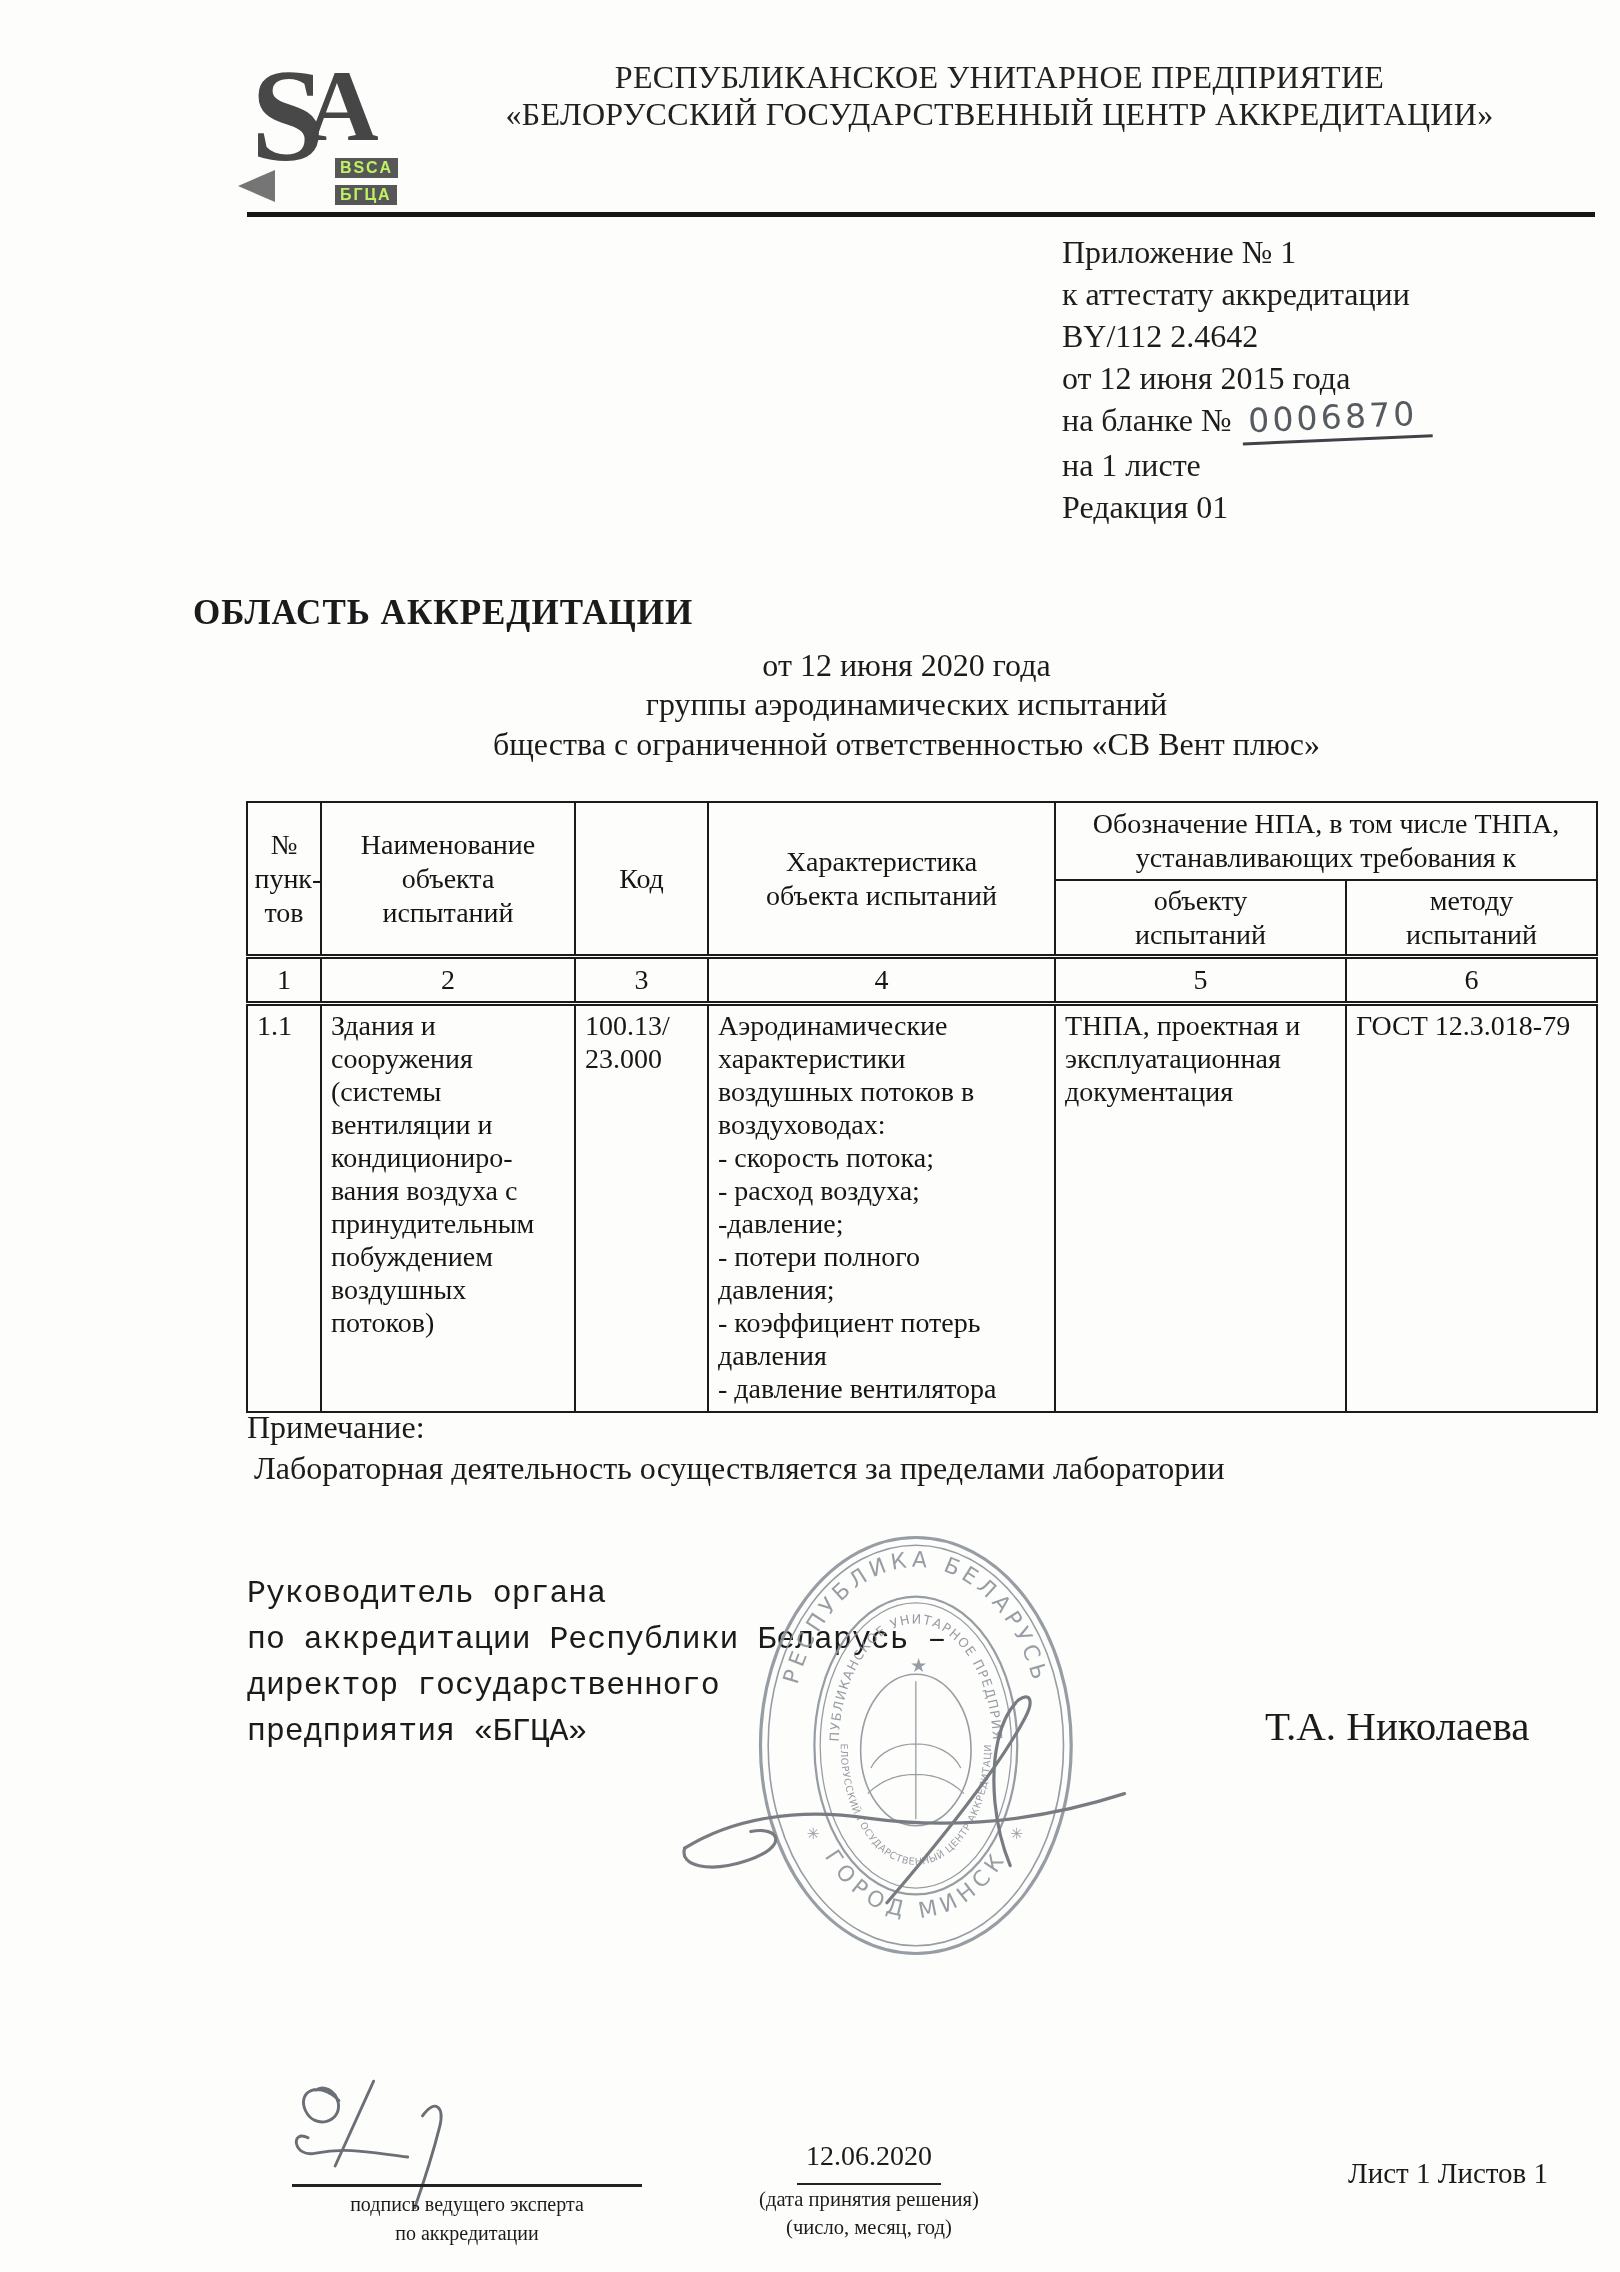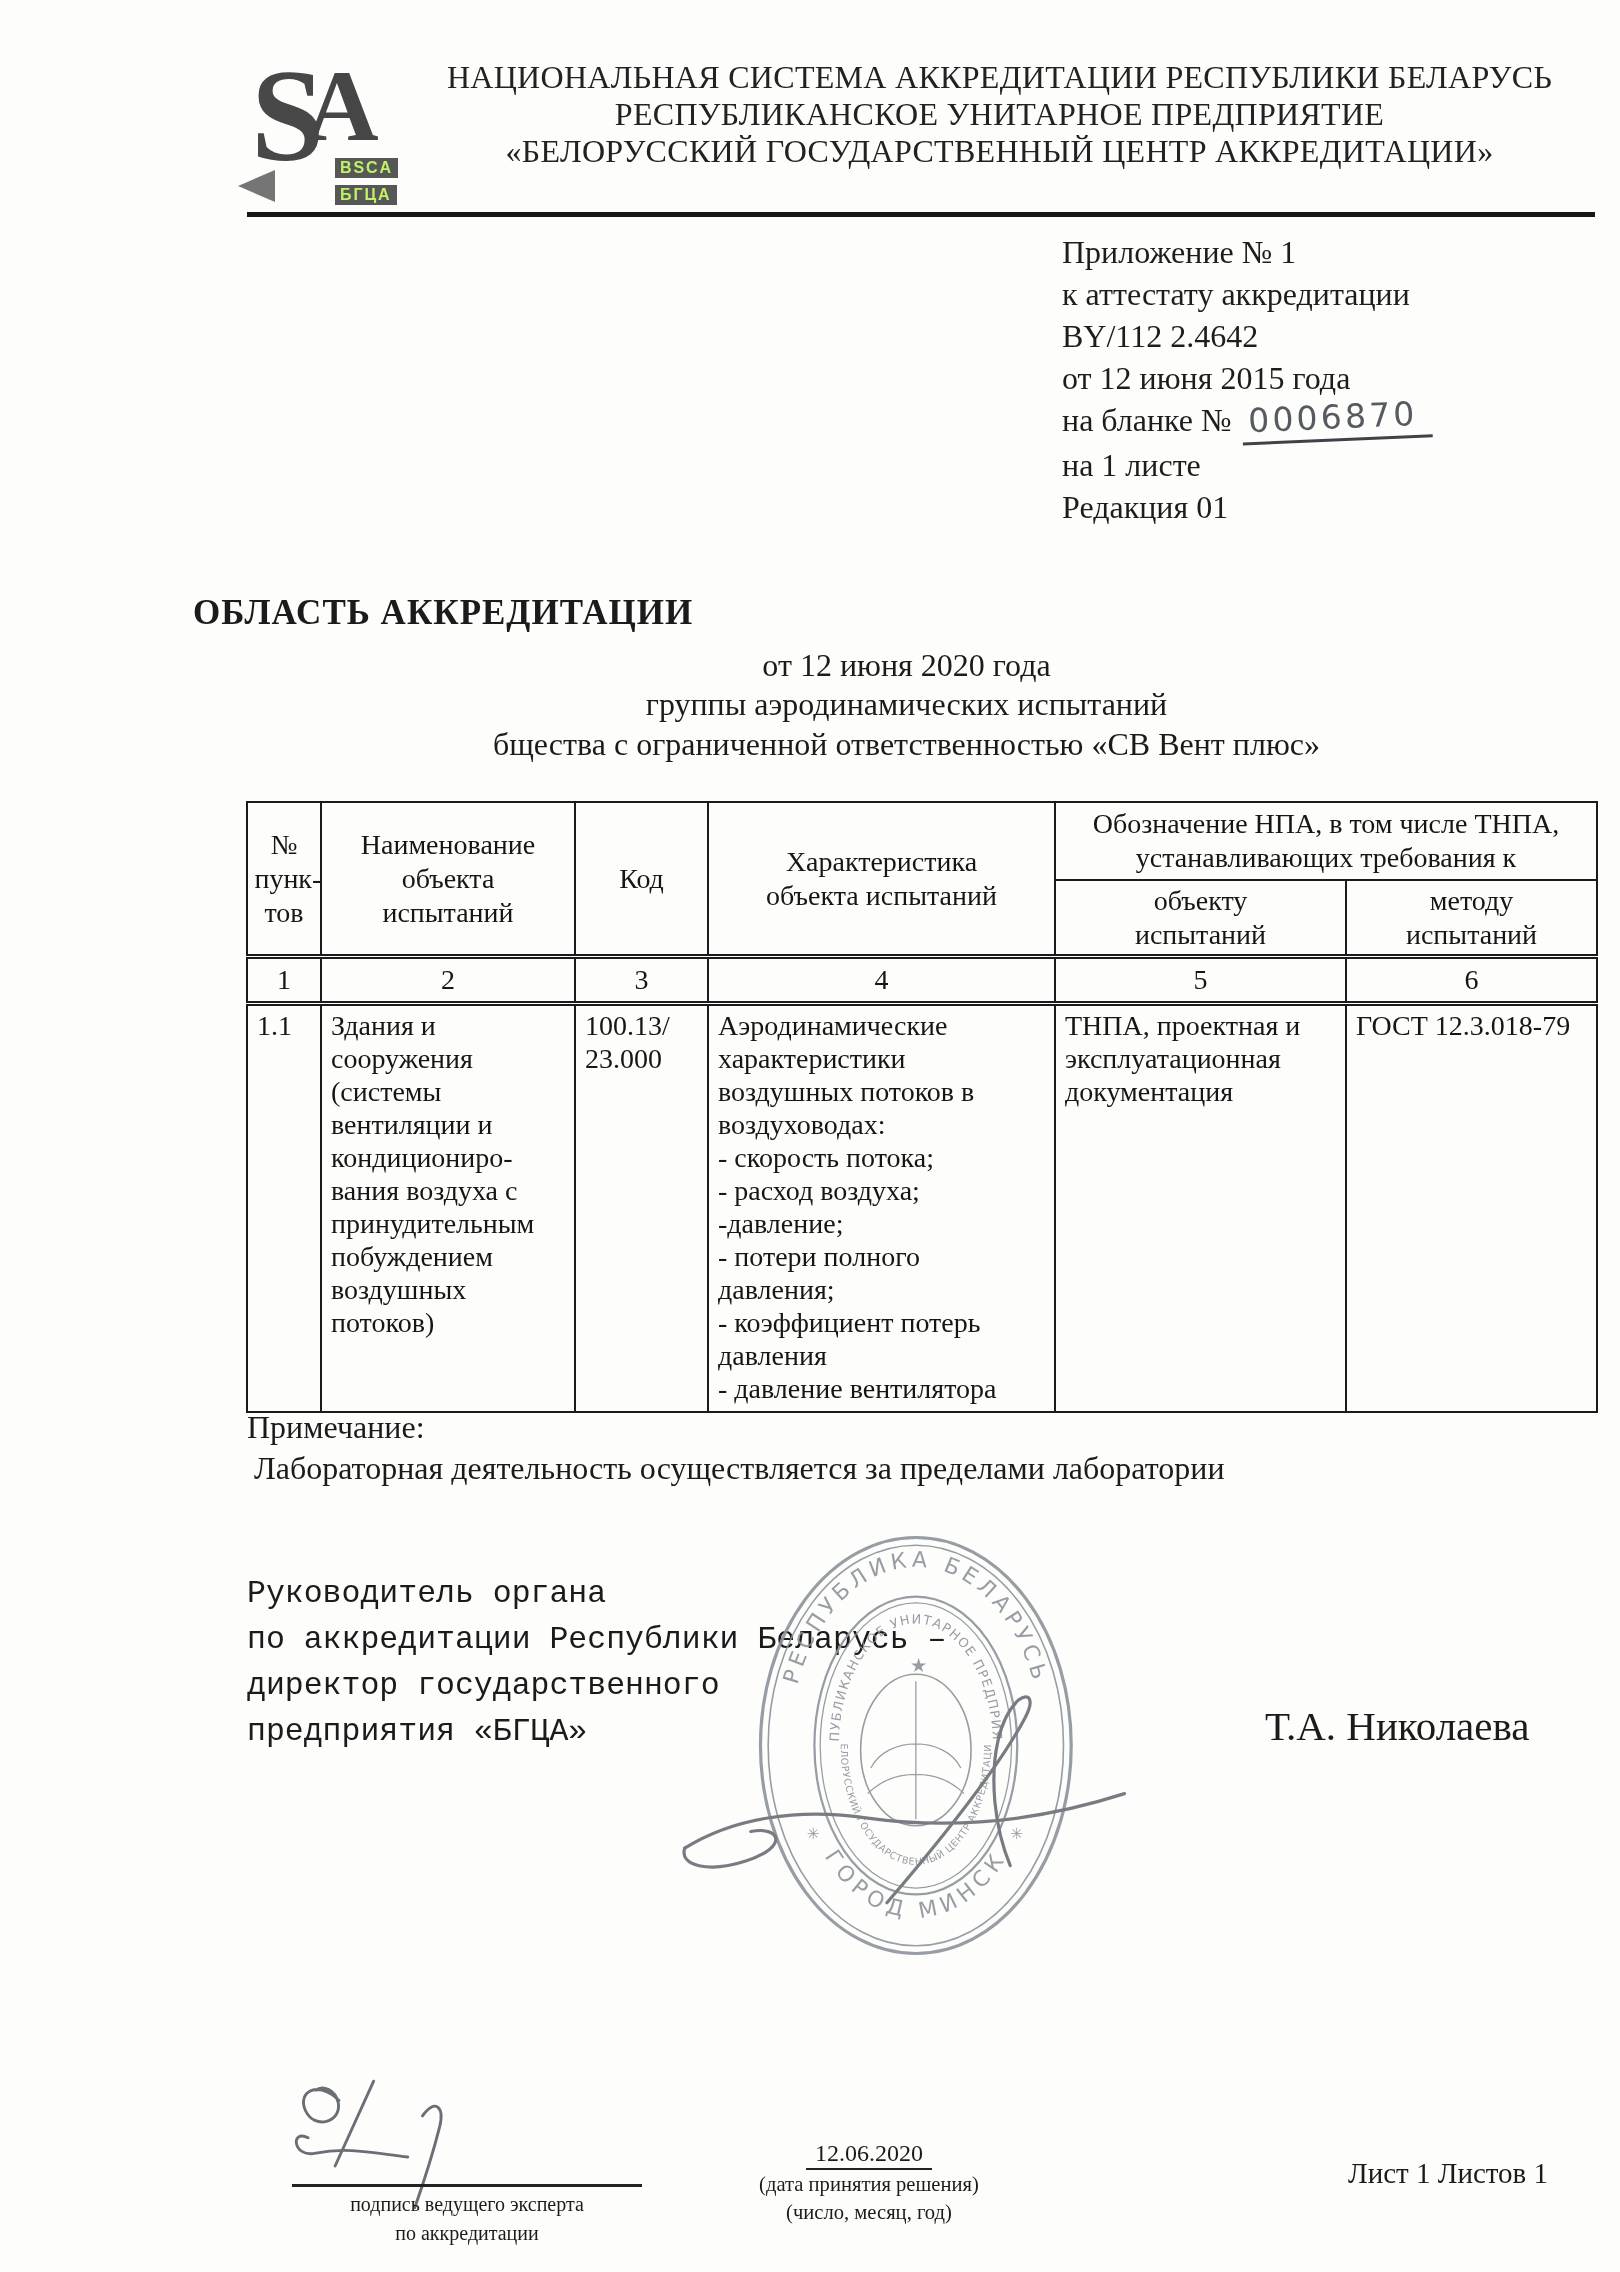--- a/index.html
+++ b/index.html
@@ -59,40 +59,39 @@
 
   .seal{position:absolute;left:675px;top:1524px;width:456px;height:443px;opacity:.9;}
 
   
   .exp-sign{position:absolute;left:276px;top:2076px;width:212px;height:135px;}
   .sign-line{position:absolute;left:292px;top:2184px;width:350px;height:2.6px;background:#232323;}
   .exp-cap{position:absolute;left:292px;width:350px;text-align:center;font-size:20px;}
   .cap1{top:2193px;} .cap2{top:2222px;}
 
   .date-wrap{position:absolute;left:731px;top:2140px;width:276px;text-align:center;}
-  .date-val{font-size:24px;display:inline-block;border-bottom:2.6px solid #232323;padding:0 9px 1px;}
+  .date-val{font-size:28px;display:inline-block;border-bottom:2.6px solid #232323;padding:0 9px 11px;}
   .date-cap{font-size:20.6px;line-height:28px;}
 
   .pages{position:absolute;left:1348px;top:2157px;font-size:29px;}
 </style>
 </head>
 <body>
 
 <div class="page">
 
   <div class="logo">
     <span class="logo-s">S</span>
     <span class="logo-a">A</span>
     <span class="logo-arrow"></span>
     <span class="logo-badge b1">BSCA</span>
     <span class="logo-badge b2">БГЦА</span>
   </div>
 
   <div class="org-header">
-    <div>НАЦИОНАЛЬНАЯ СИСТЕМА АККРЕДИТАЦИИ РЕСПУБЛИКИ БЕЛАРУСЬ</div>
     <div>РЕСПУБЛИКАНСКОЕ УНИТАРНОЕ ПРЕДПРИЯТИЕ</div>
     <div>«БЕЛОРУССКИЙ ГОСУДАРСТВЕННЫЙ ЦЕНТР АККРЕДИТАЦИИ»</div>
   </div>
   <div class="header-rule"></div>
 
   <div class="annex">
     <div>Приложение № 1</div>
     <div>к аттестату аккредитации</div>
     <div>BY/112 2.4642</div>
     <div>от 12 июня 2015 года</div>

